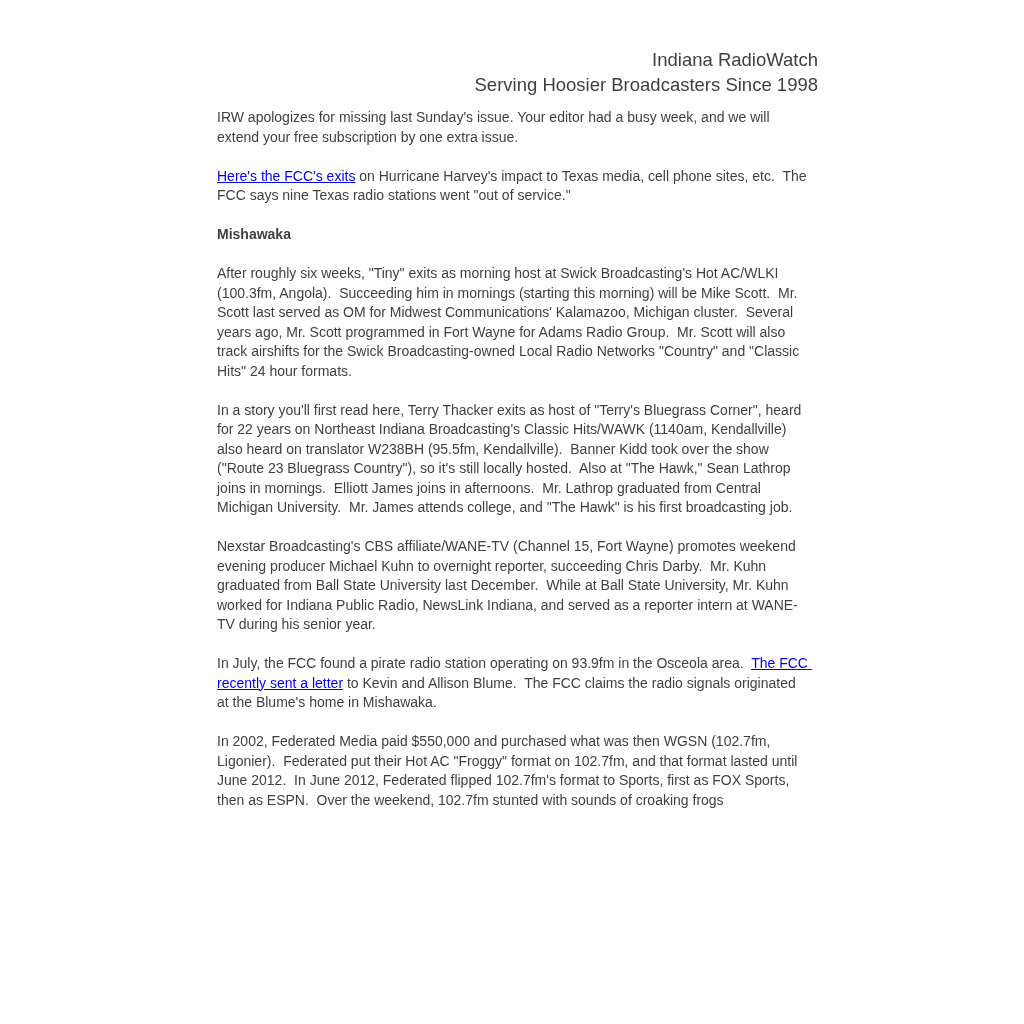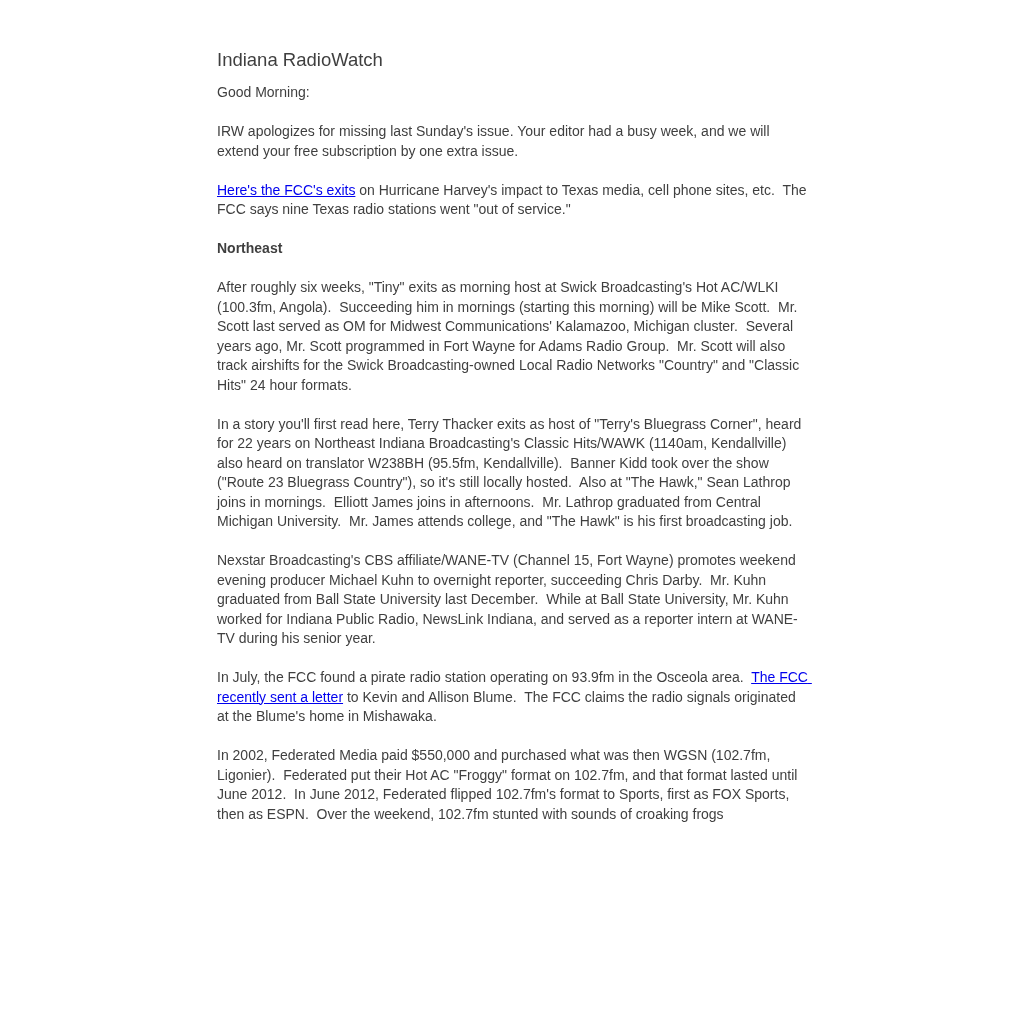--- a/index.html
+++ b/index.html
@@ -14,20 +14,21 @@
     font-family: "Liberation Sans", sans-serif;
   }
   .page {
     box-sizing: border-box;
     padding: 47px 0 0 217px;
     width: 818px;
     color: var(--text-color, #3f3f3f);
   }
   .newsletter-header {
     margin: 0 0 11px 0;
+    text-align: right;
   }
   .title-line {
     font-size: 18.5px;
     line-height: 25px;
     font-weight: 400;
     color: var(--text-color, #3f3f3f);
     margin: 0;
   }
   .newsletter-body {
     width: 592px;
@@ -51,25 +52,25 @@
     text-decoration: underline;
     cursor: pointer;
   }
 </style>
 </head>
 <body style="background: rgb(255, 255, 255);">
 
 <div class="page">
   <div class="newsletter-header">
     <div class="title-line">Indiana RadioWatch</div>
+    <div class="title-line">Serving Hoosier Broadcasters Since 1998</div>
   </div>
   <div class="newsletter-body">
-      <p class="para"><span>Good Morning:</span></p>
       <p class="para"><span>IRW apologizes for missing last Sunday's issue. Your editor had a busy week, and we will extend your free subscription by one extra issue.</span></p>
       <p class="para"><a class="inline-link" href="#">Here's the FCC's exits</a><span> on Hurricane Harvey's impact to Texas media, cell phone sites, etc.  The FCC says nine Texas radio stations went "out of service."</span></p>
-      <div class="section-heading">Northeast</div>
+      <div class="section-heading">Mishawaka</div>
       <p class="para"><span>After roughly six weeks, "Tiny" exits as morning host at Swick Broadcasting's Hot AC/WLKI (100.3fm, Angola).  Succeeding him in mornings (starting this morning) will be Mike Scott.  Mr. Scott last served as OM for Midwest Communications' Kalamazoo, Michigan cluster.  Several years ago, Mr. Scott programmed in Fort Wayne for Adams Radio Group.  Mr. Scott will also track airshifts for the Swick Broadcasting-owned Local Radio Networks "Country" and "Classic Hits" 24 hour formats.</span></p>
       <p class="para"><span>In a story you'll first read here, Terry Thacker exits as host of "Terry's Bluegrass Corner", heard for 22 years on Northeast Indiana Broadcasting's Classic Hits/WAWK (1140am, Kendallville) also heard on translator W238BH (95.5fm, Kendallville).  Banner Kidd took over the show ("Route 23 Bluegrass Country"), so it's still locally hosted.  Also at "The Hawk," Sean Lathrop joins in mornings.  Elliott James joins in afternoons.  Mr. Lathrop graduated from Central Michigan University.  Mr. James attends college, and "The Hawk" is his first broadcasting job.</span></p>
       <p class="para"><span>Nexstar Broadcasting's CBS affiliate/WANE-TV (Channel 15, Fort Wayne) promotes weekend evening producer Michael Kuhn to overnight reporter, succeeding Chris Darby.  Mr. Kuhn graduated from Ball State University last December.  While at Ball State University, Mr. Kuhn worked for Indiana Public Radio, NewsLink Indiana, and served as a reporter intern at WANE-TV during his senior year.</span></p>
       <p class="para"><span>In July, the FCC found a pirate radio station operating on 93.9fm in the Osceola area.  </span><a class="inline-link" href="#">The FCC recently sent a letter</a><span> to Kevin and Allison Blume.  The FCC claims the radio signals originated at the Blume's home in Mishawaka.</span></p>
       <p class="para"><span>In 2002, Federated Media paid $550,000 and purchased what was then WGSN (102.7fm, Ligonier).  Federated put their Hot AC "Froggy" format on 102.7fm, and that format lasted until June 2012.  In June 2012, Federated flipped 102.7fm's format to Sports, first as FOX Sports, then as ESPN.  Over the weekend, 102.7fm stunted with sounds of croaking frogs</span></p>
     </div>
 </div>
 
 </body></html>

